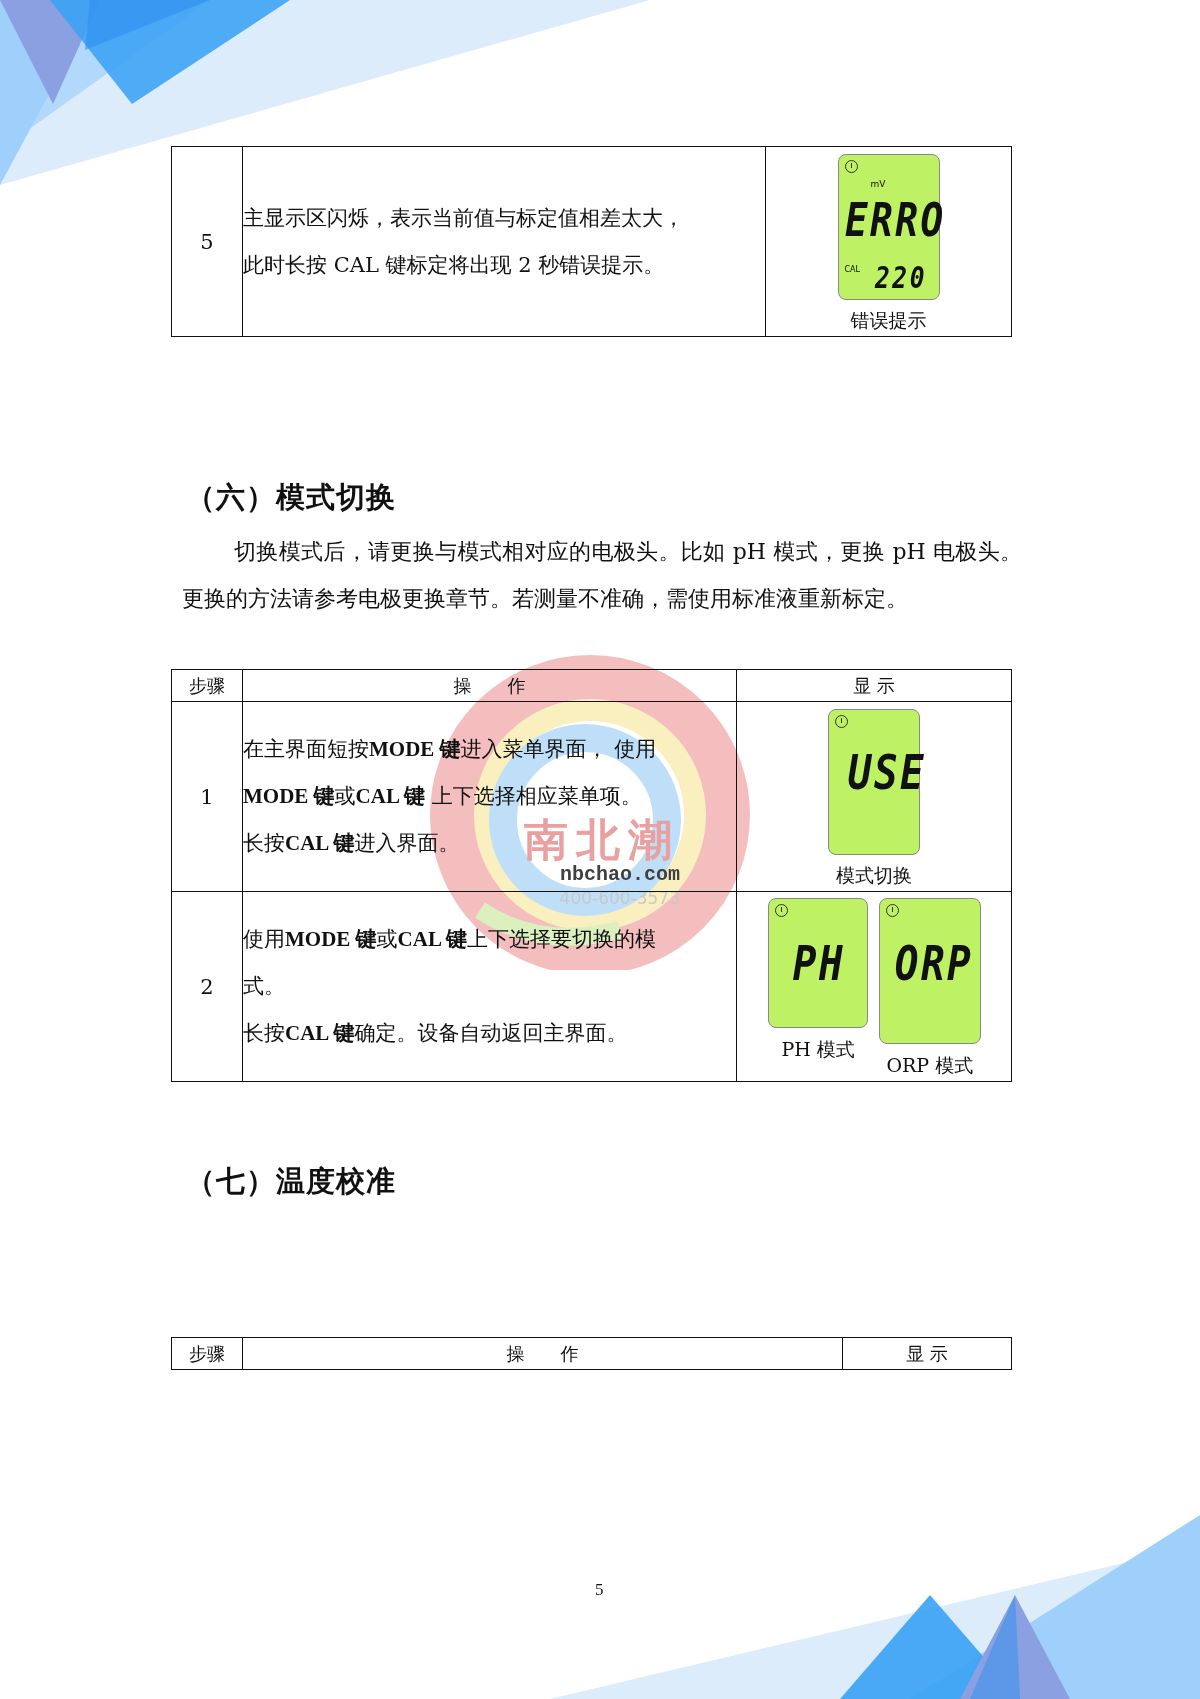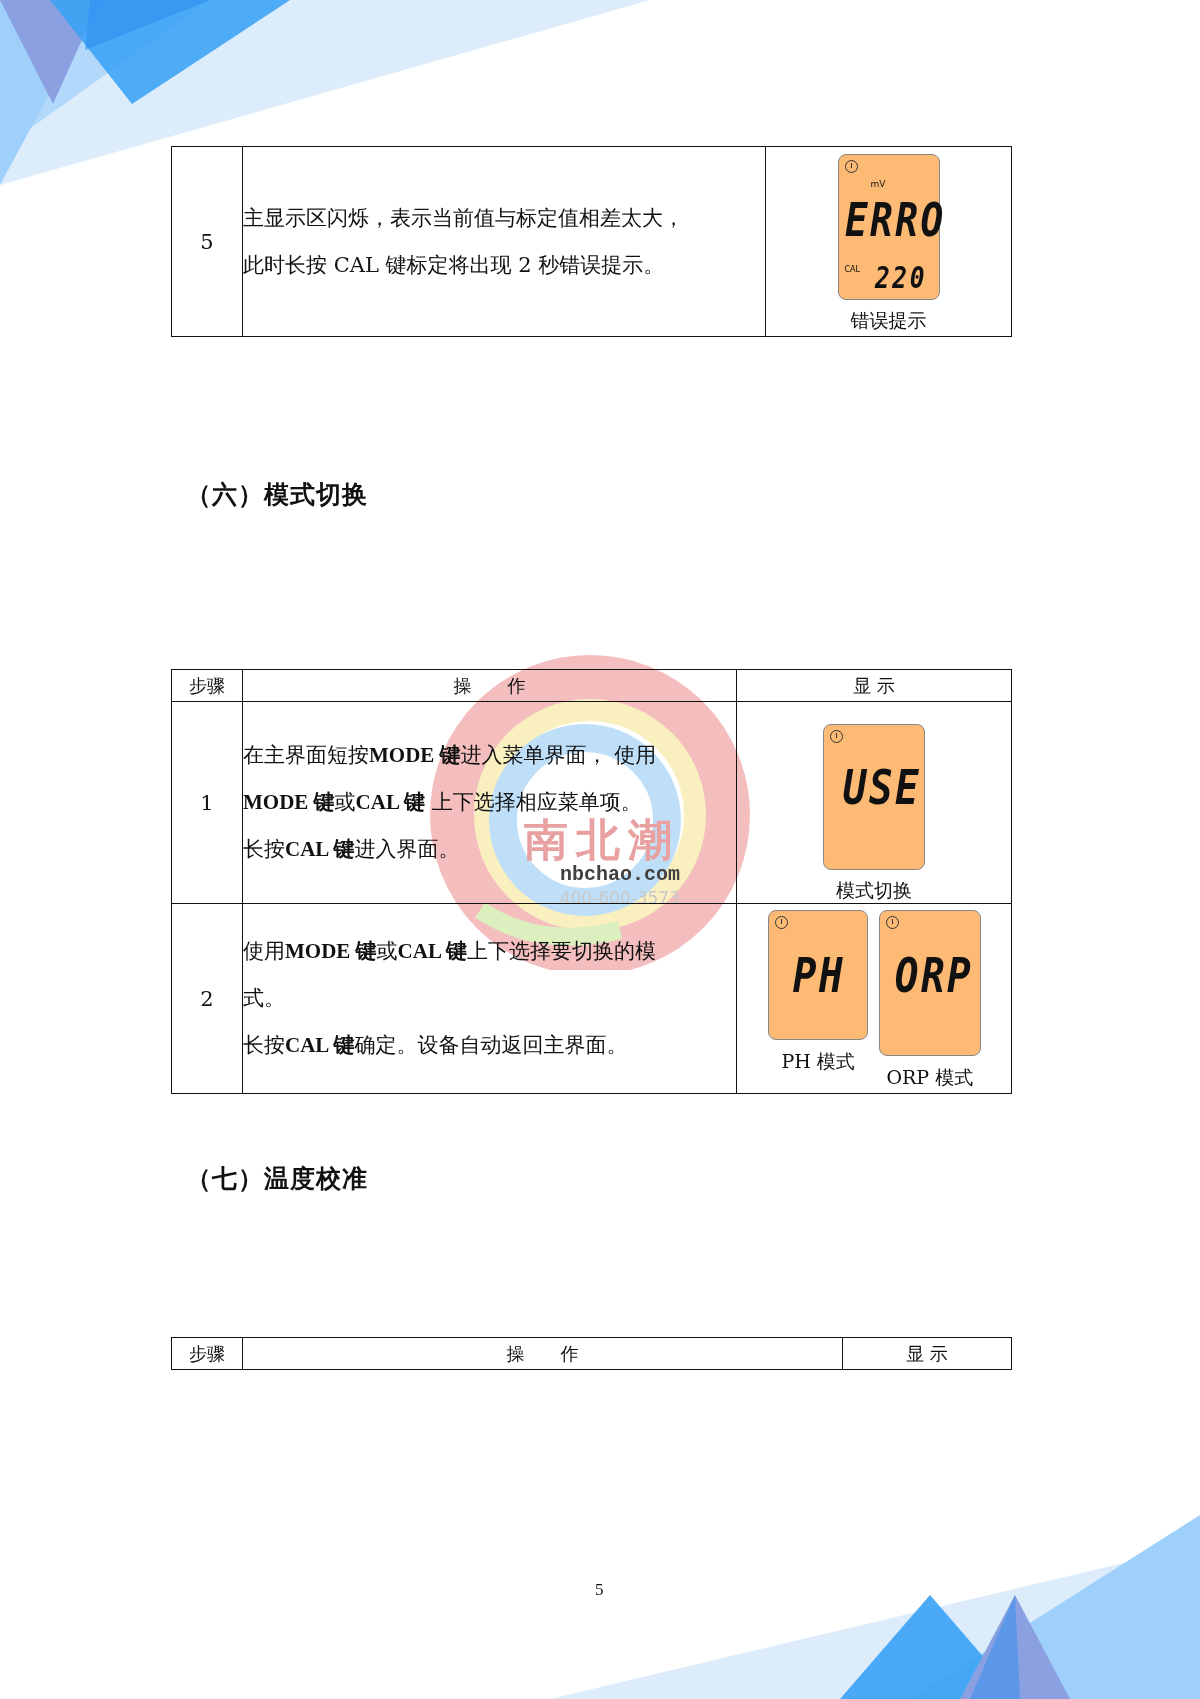--- a/index.html
+++ b/index.html
@@ -21,41 +21,41 @@
       border: 1.5px solid #111; padding: 0; font-weight: normal;
     }
     .c-step { text-align: center; }
     .op { padding: 0 12px; line-height: 47px; }
     .op b { font-family: "Liberation Serif", serif; font-weight: bold; }
     .hdr { height: 32px; font-size: 18px; text-align: center; }
     .disp-cell { text-align: center; vertical-align: top; }
 
     .lcd {
       display: inline-block; position: relative;
-      border: 1px solid #888; border-radius: 8px; background: #fdba74;
+      border: 1px solid #888; border-radius: 8px; background: #bef264;
       box-sizing: border-box;
     }
     .lcd .clock {
       position: absolute; left: 6px; top: 5px; width: 11px; height: 11px;
       border: 1px solid #333; border-radius: 50%; font-size: 0;
     }
     .lcd .clock::after {
       content: ""; position: absolute; left: 5px; top: 2px; width: 1px; height: 5px; background: #333;
     }
     .seg {
       font-family: "DejaVu Sans Mono", "Liberation Mono", monospace;
       font-weight: bold; font-style: italic; letter-spacing: 3px;
       transform: scaleX(0.82); transform-origin: center;
       color: #111;
     }
     .cap { font-size: 19px; line-height: 26px; }
 
     h2.sec {
       position: absolute; left: 186px; margin: 0;
-      font-size: 25px; font-weight: bold;
+      font-size: 29px; font-weight: bold;
       font-family: Liberation Serif, serif;
       letter-spacing: 1px;
     }
     p.body {
       position: absolute; left: 182px; width: 840px; margin: 0;
       font-size: 22px; line-height: 47px; text-indent: 52px;
       text-align: justify;
     }
     .pagenum {
       position: absolute; left: 595px; top: 1580px; font-size: 17px;
@@ -128,20 +128,21 @@
           <div style="position:absolute;left:6px;top:110px;font-size:8px;font-family:'DejaVu Sans',sans-serif">CAL</div>
           <div class="seg" style="position:absolute;left:22px;top:106px;width:80px;font-size:30px;line-height:34px">220</div>
         </div>
         <div class="cap" style="margin-top:2px">错误提示</div>
       </td>
     </tr>
   </tbody>
     </table>
 
   <h2 class="sec" style="top:478px;left:186px">（六）模式切换</h2>
+  <p class="body" style="top:528px">切换模式后，请更换与模式相对应的电极头。比如 pH 模式，更换 pH 电极头。更换的方法请参考电极更换章节。若测量不准确，需使用标准液重新标定。</p>
 
   <table class="steps" style="top:669px">
     <colgroup>
         <col style="width:71px">
         <col style="width:494px">
         <col style="width:275px">
       </colgroup>
     <tbody>
         <tr class="hdr">
       <td>步骤</td>
@@ -149,21 +150,21 @@
       <td>显 示</td>
     </tr>
     <tr style="height:190px">
       <td class="c-step">1</td>
       <td class="op">
         <div><span>在主界面短按</span><b>MODE 键</b><span>进入菜单界面， 使用</span></div>
         <div style="white-space:pre"><b>MODE 键</b><span>或</span><b>CAL 键</b><span> 上下选择相应菜单项。</span></div>
         <div><span>长按</span><b>CAL 键</b><span>进入界面。</span></div>
       </td>
       <td class="disp-cell">
-        <div class="lcd" style="width:102px;height:146px;margin-top:22px">
+        <div class="lcd" style="width:92px;height:146px;margin-top:7px">
           <span class="clock"></span>
           <div class="seg" style="position:absolute;left:8px;top:36px;width:100px;font-size:48px;line-height:52px">USE</div>
         </div>
         <div class="cap" style="margin-top:2px">模式切换</div>
       </td>
     </tr>
     <tr style="height:190px">
       <td class="c-step">2</td>
       <td class="op">
         <div><span>使用</span><b>MODE 键</b><span>或</span><b>CAL 键</b><span>上下选择要切换的模</span></div>

